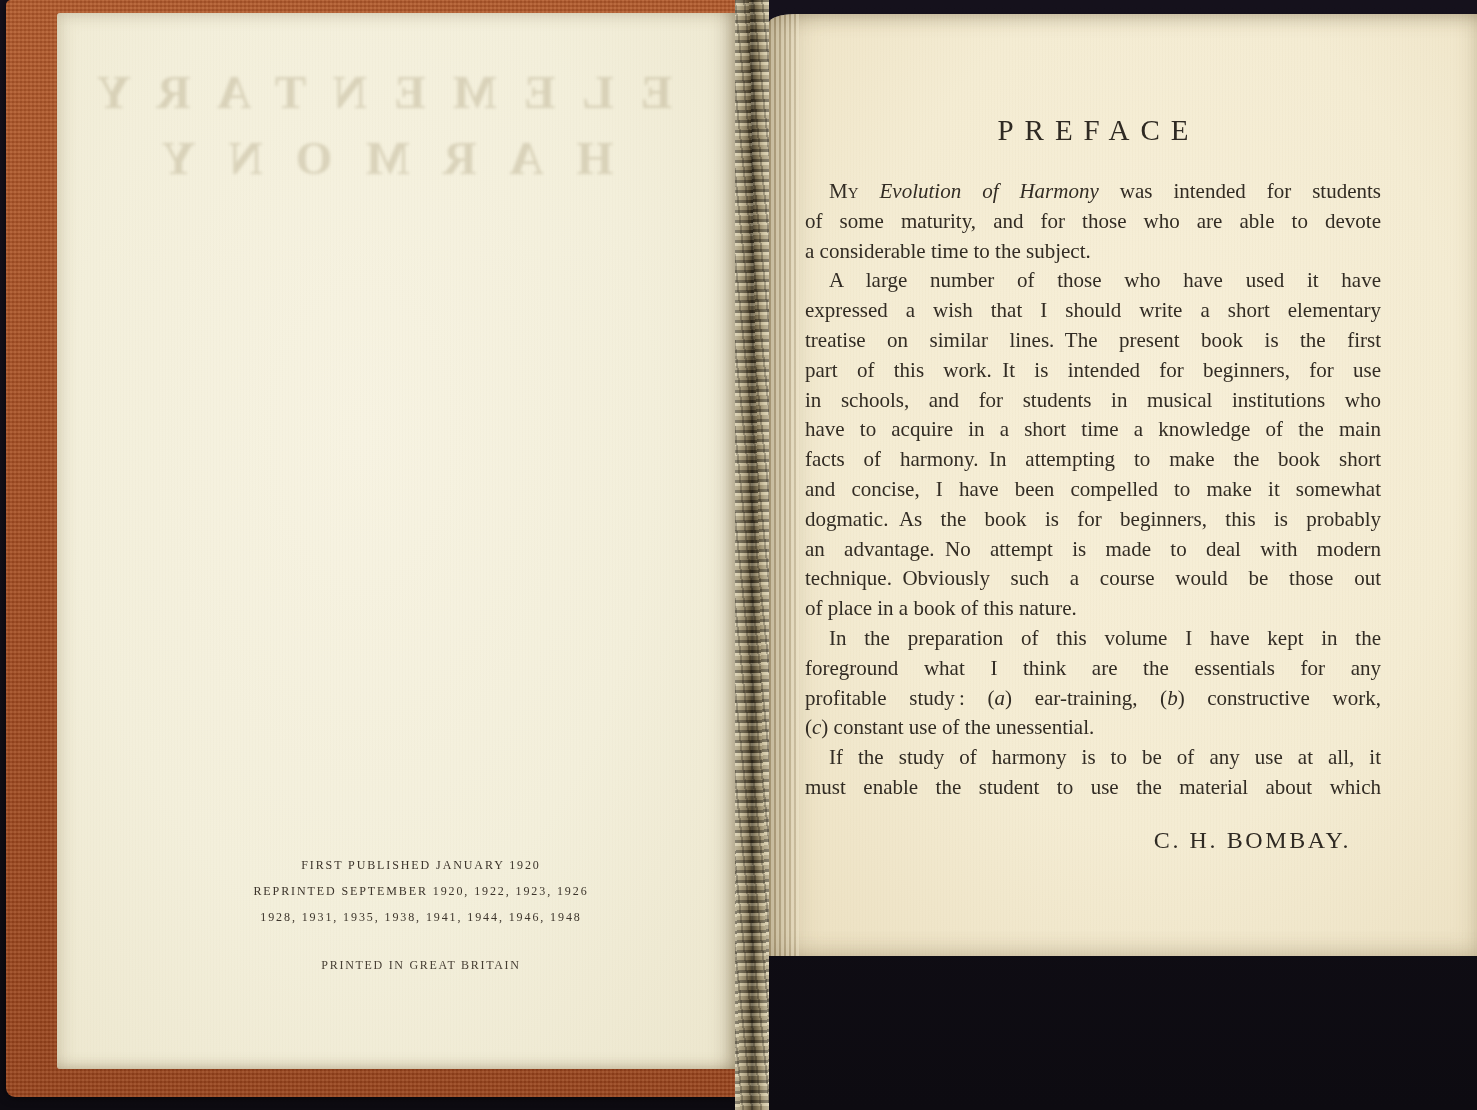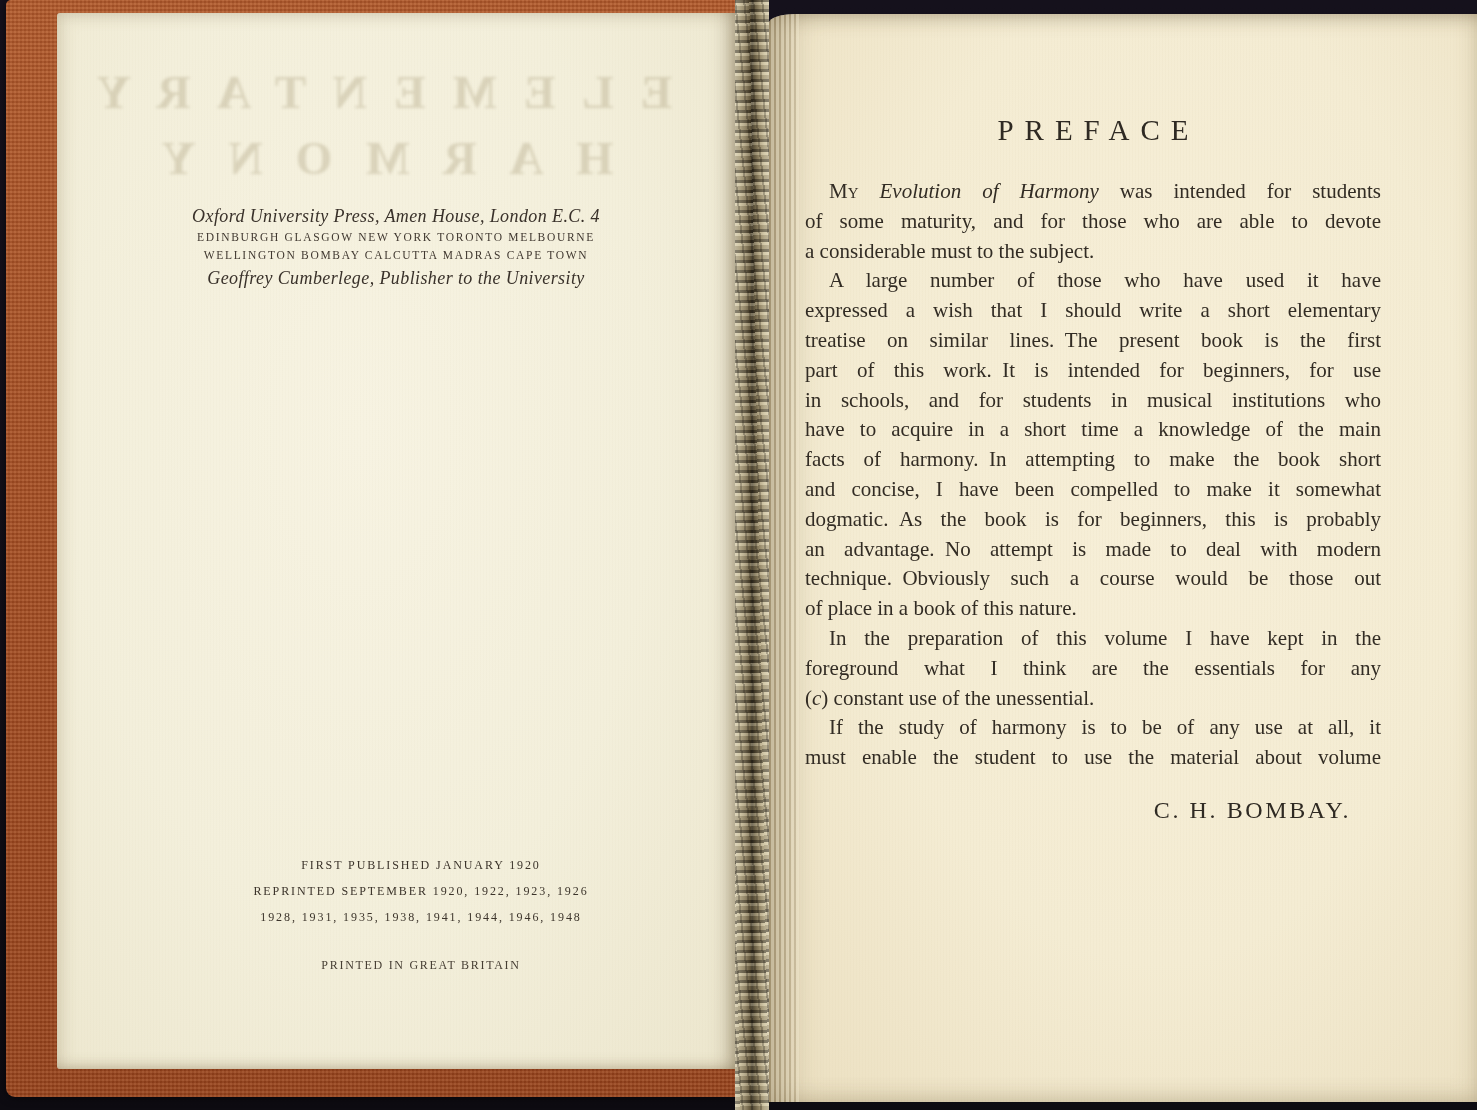--- a/index.html
+++ b/index.html
@@ -50,21 +50,21 @@
   
   .gutter{
     position:absolute;left:735px;top:0;width:34px;height:1110px;
     background:
       repeating-linear-gradient(84deg, rgba(0,0,0,0) 0 7px, rgba(25,20,12,.25) 7px 9px),
       repeating-linear-gradient(178deg, rgba(35,30,20,.5) 0 3px, rgba(205,195,165,.45) 3px 6px, rgba(120,108,80,.4) 6px 10px),
       linear-gradient(to right,#ece5cd 0%,#d6cbaa 14%,#a39677 30%,#55492f 45%,#2e2a22 50%,#5c5138 58%,#a89a78 72%,#d9cfae 86%,#f0e8cf 100%);
   }
   
   .page-right{
-    position:absolute;left:769px;top:14px;width:708px;height:1088px;
+    position:absolute;left:769px;top:14px;width:708px;height:942px;
     background:
       repeating-linear-gradient(90deg, rgba(205,190,150,.06) 0 1px, rgba(0,0,0,0) 1px 3px),
       radial-gradient(ellipse at 55% 42%, #f7efd8 0%, #f4ecd3 55%, #ebdfc0 100%);
     box-shadow:
       inset 30px 0 36px -20px rgba(96,78,48,.55),
       inset 0 12px 20px -12px rgba(96,78,48,.4),
       inset -8px -10px 22px -8px rgba(120,100,60,.25);
     border-top-left-radius:26px 9px;
     color:#322c24;
   }
@@ -101,68 +101,63 @@
 <div class="scene">
 
   <div class="cover-left"></div>
 
   <div class="page-left">
     <div class="ghost">
       <div class="ghost-line-1">ELEMENTARY</div>
       <div class="ghost-line-2">HARMONY</div>
     </div>
 
-    <div class="imprint-top">
-      <div class="impr-italic">Oxford University Press, Amen House, London E.C. 4</div>
-      <div class="impr-caps">EDINBURGH GLASGOW NEW YORK TORONTO MELBOURNE</div>
-      <div class="impr-caps second">WELLINGTON BOMBAY CALCUTTA MADRAS CAPE TOWN</div>
-      <div class="impr-italic">Geoffrey Cumberlege, Publisher to the University</div>
-    </div>
 
     <div class="imprint-bottom">
       <div class="pub-line">FIRST PUBLISHED JANUARY 1920</div>
       <div class="pub-line">REPRINTED SEPTEMBER 1920, 1922, 1923, 1926</div>
       <div class="pub-line">1928, 1931, 1935, 1938, 1941, 1944, 1946, 1948</div>
       <div class="printed-line">PRINTED IN GREAT BRITAIN</div>
     </div>
   </div>
 
   <div class="gutter"></div>
 
   <div class="page-right">
     <div class="sheet-edges"></div>
     <div class="text-block">
       <h1 class="preface-title">PREFACE</h1>
       <div id="paragraphs">
           <div class="para">
             <div class="line first"><span class="sc">My</span> <i>Evolution of Harmony</i> was intended for students</div>
             <div class="line">of some maturity, and for those who are able to devote</div>
-            <div class="line last">a considerable must to the subject.</div>
+            <div class="line last">a considerable time to the subject.</div>
           </div>
           <div class="para">
             <div class="line first">A large number of those who have used it have</div>
             <div class="line">expressed a wish that I should write a short elementary</div>
             <div class="line">treatise on similar lines. The present book is the first</div>
             <div class="line">part of this work. It is intended for beginners, for use</div>
             <div class="line">in schools, and for students in musical institutions who</div>
             <div class="line">have to acquire in a short time a knowledge of the main</div>
             <div class="line">facts of harmony. In attempting to make the book short</div>
             <div class="line">and concise, I have been compelled to make it somewhat</div>
             <div class="line">dogmatic. As the book is for beginners, this is probably</div>
             <div class="line">an advantage. No attempt is made to deal with modern</div>
             <div class="line">technique. Obviously such a course would be those out</div>
             <div class="line last">of place in a book of this nature.</div>
           </div>
           <div class="para">
             <div class="line first">In the preparation of this volume I have kept in the</div>
             <div class="line">foreground what I think are the essentials for any</div>
+            <div class="line">profitable study : (<i>a</i>) ear-training, (<i>b</i>) constructive work,</div>
             <div class="line last">(<i>c</i>) constant use of the unessential.</div>
           </div>
           <div class="para">
             <div class="line first">If the study of harmony is to be of any use at all, it</div>
-            <div class="line">must enable the student to use the material about volume</div>
+            <div class="line">must enable the student to use the material about which</div>
           </div>
         </div>
       <div class="signature">C. H. BOMBAY.</div>
     </div>
   </div>
 
 </div>
 
 </body></html>

